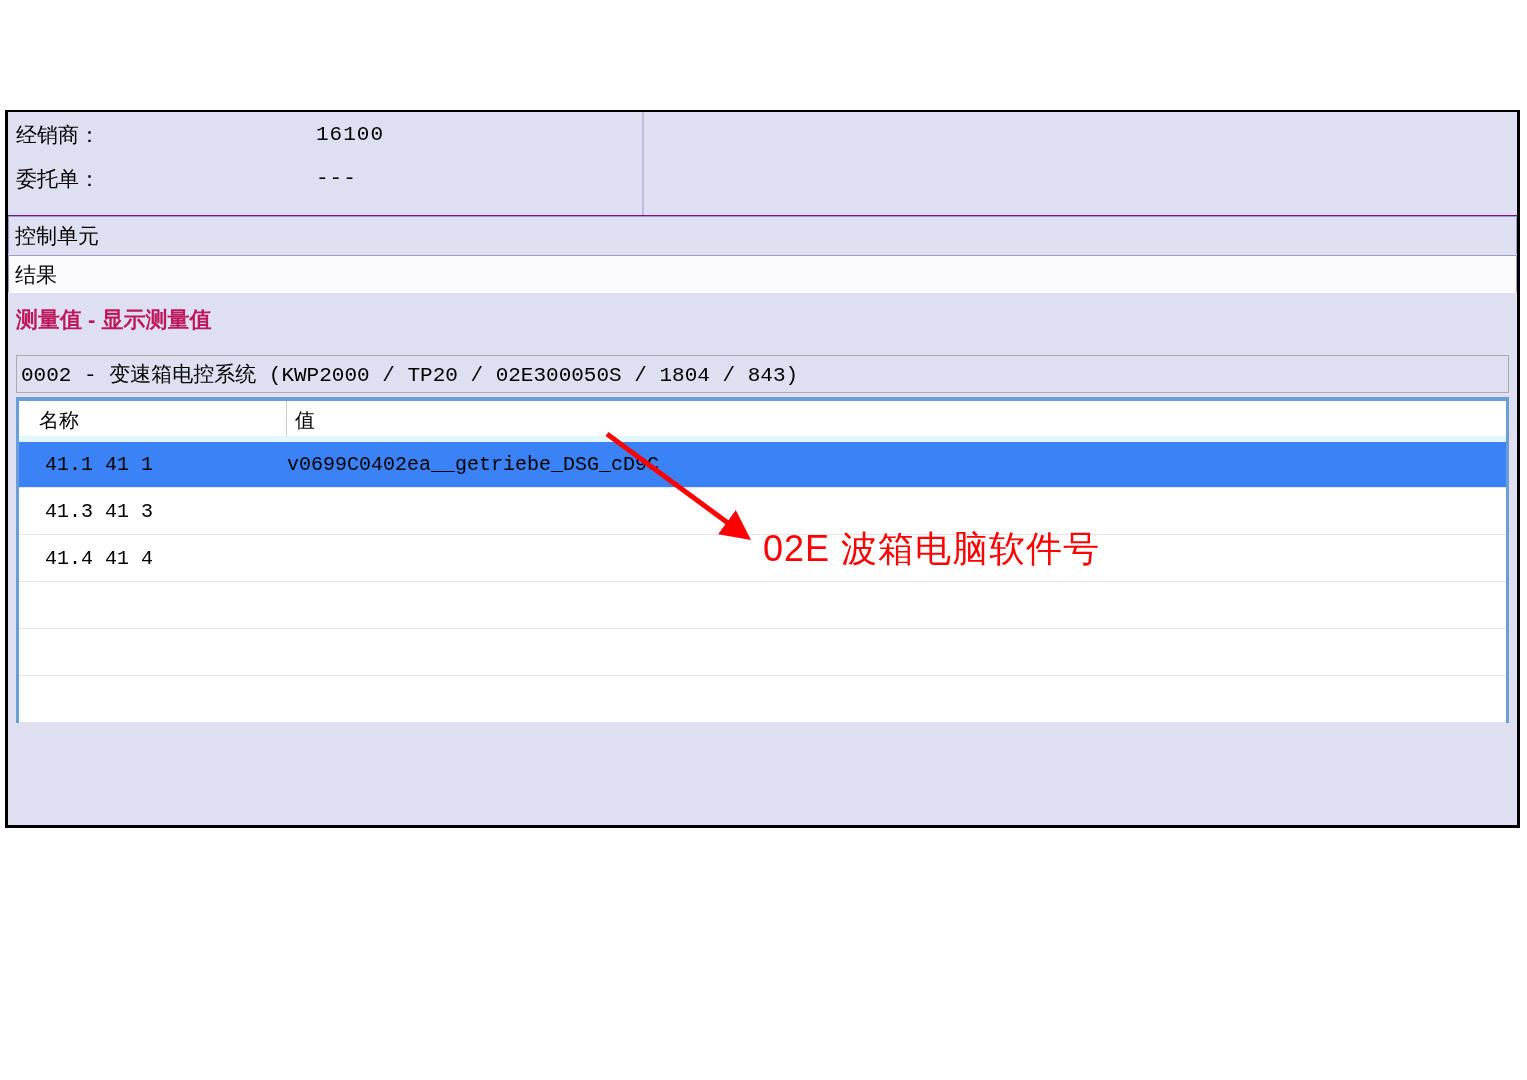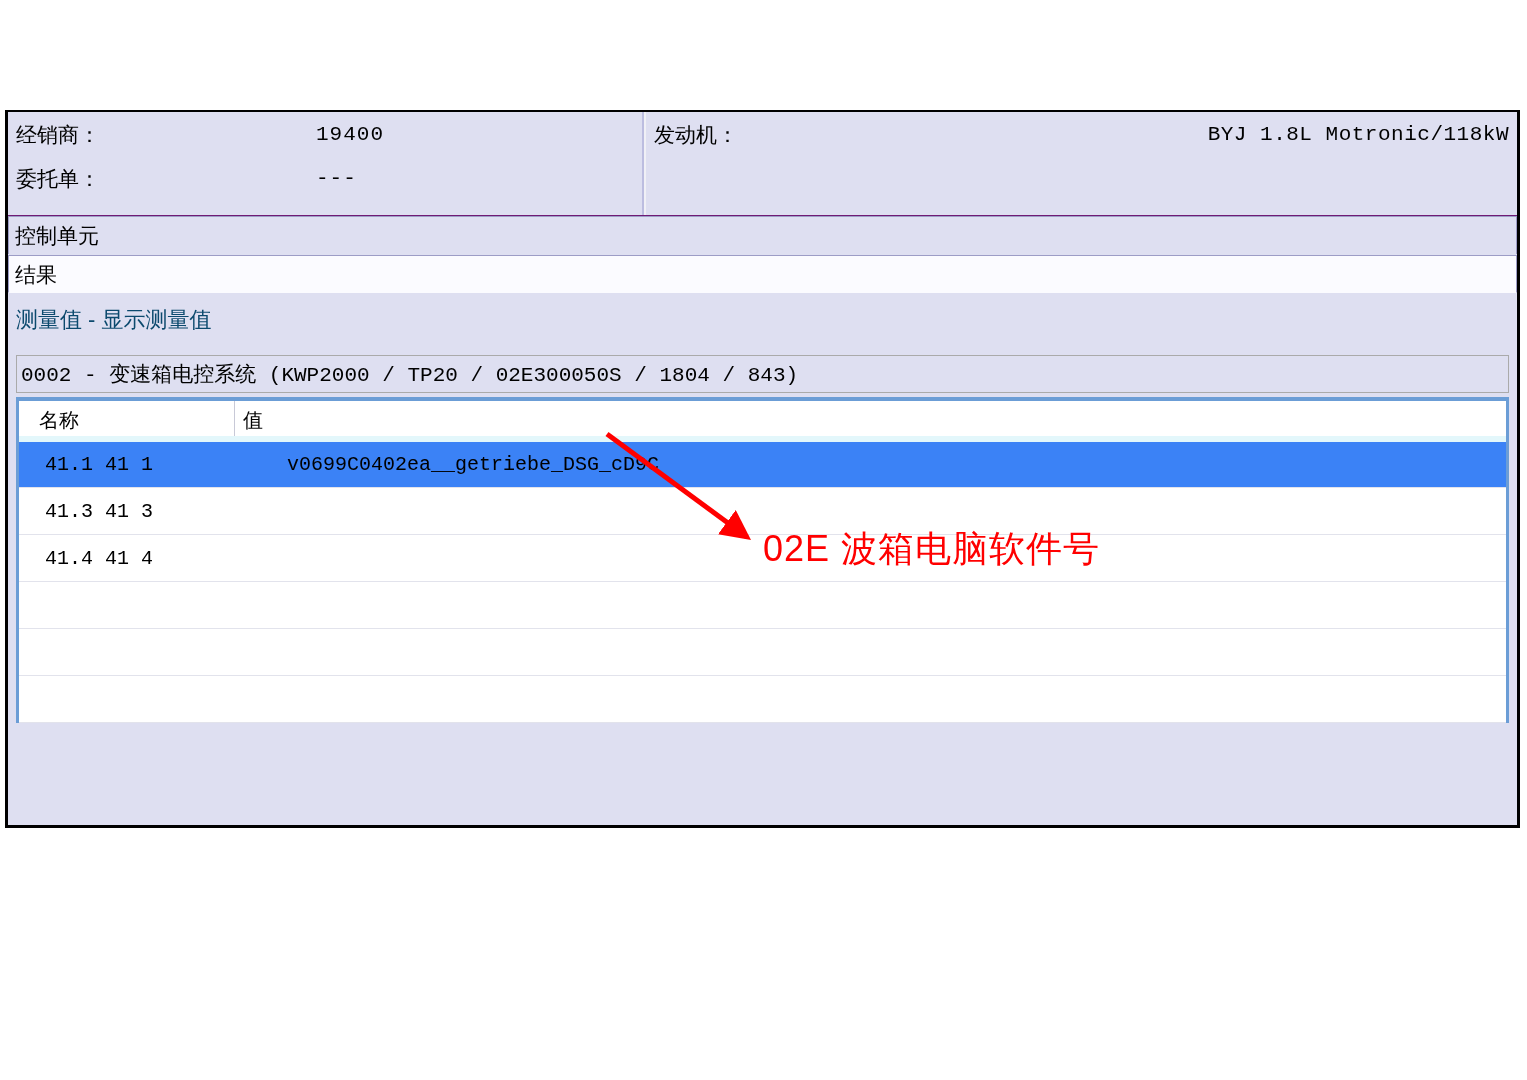--- a/index.html
+++ b/index.html
@@ -88,23 +88,23 @@
     }
     .tab.active {
       background: #fbfbff;
       border: 1px solid #9c9cc6;
       border-bottom: 1px solid #fbfbff;
       position: relative;
       top: 1px;
     }
     .section-title {
       font-size: 22px;
-      font-weight: normal;
+      font-weight: bold;
       padding: 12px 8px 14px 8px;
-      color: #0c4a6e;
+      color: #be185d;
       border-bottom: 0px;
     }
     .module-line {
       margin: 6px 8px 4px 8px;
       border: 1px solid #aaa;
       background: #dedff1;
       padding: 4px 4px;
       font-size: 21px;
       font-family: "SimSun", "Courier New", monospace;
       color: #000;
@@ -121,21 +121,21 @@
       display: flex;
       background: #fff;
       border-bottom: 1px solid #c8c9d7;
     }
     .th {
       font-size: 20px;
       padding: 6px 8px;
       color: #000;
     }
     .th.name {
-      width: 216px;
+      width: 268px;
       border-right: 1px solid #c8c9d7;
       padding-left: 20px;
     }
     .th.val {
       flex: 1;
     }
     .tr {
       display: flex;
       height: 47px;
       border-bottom: 1px solid #e2e3ec;
@@ -185,31 +185,25 @@
 </head>
 <body>
 
 <div class="app-wrapper">
   <div class="app-inner">
 
     <div class="info-row">
       <div class="info-left">
         <div class="info-line">
           <span class="info-label">经销商：</span>
-          <span class="info-value">19400</span>
+          <span class="info-value">16100</span>
         </div>
         <div class="info-line">
           <span class="info-label">委托单：</span>
           <span class="info-value">---</span>
-        </div>
-      </div>
-      <div class="info-right">
-        <div class="info-line">
-          <span class="info-label" style="min-width:auto;">发动机：</span>
-          <span class="info-value-right">BYJ 1.8L Motronic/118kW</span>
         </div>
       </div>
     </div>
 
     <div class="tab-row">
       <div class="tab">控制单元</div>
       <div class="tab active">结果</div>
     </div>
 
     <div class="section-title">测量值 - 显示测量值</div>

